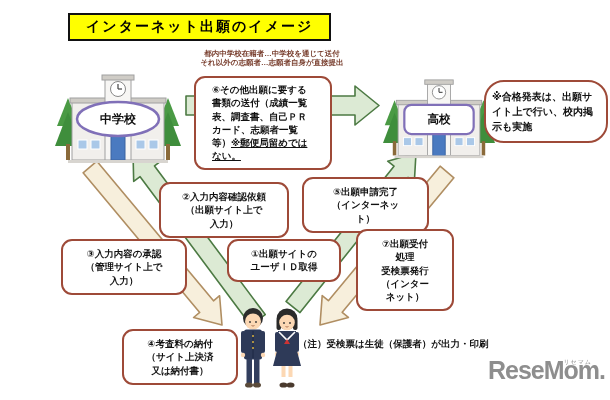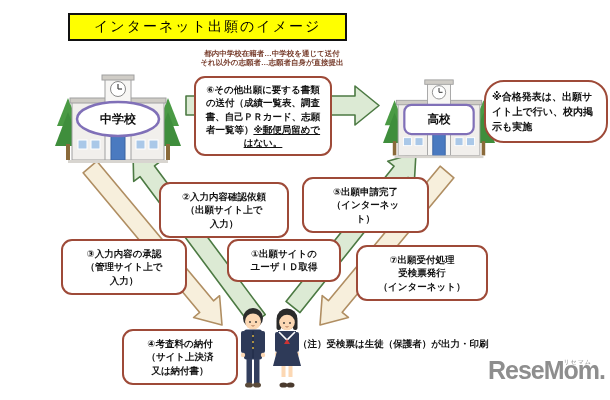--- a/index.html
+++ b/index.html
@@ -3,40 +3,40 @@
 <meta charset="utf-8">
 <style>
   html,body{margin:0;padding:0;background:#fff;}
   #canvas{
     position:relative;width:610px;height:400px;background:#ffffff;
     font-family:"Liberation Sans","DejaVu Sans",sans-serif;overflow:hidden;
   }
   
   .title-box{
     position:absolute;left:68px;top:13px;background:#ffff00;
-    border:2px solid #111;padding:3px 24px;font-size:14px;font-weight:normal;
+    border:2px solid #111;padding:3px 16px;font-size:14px;font-weight:bold;
     letter-spacing:2px;color:#000;z-index:4;white-space:nowrap;
   }
   
   .top-caption{
     position:absolute;left:163px;top:50px;width:218px;text-align:center;
     font-size:7.5px;line-height:1.15;color:#7a4030;font-weight:600;z-index:4;
     white-space:pre-line;
   }
   
   #arrows{position:absolute;left:0;top:0;z-index:1;}
   .arr-green{fill:#dcead4;stroke:#4c7a43;stroke-width:1.6;stroke-linejoin:round;}
   .arr-beige{fill:#f7efdc;stroke:#b08e62;stroke-width:1.6;stroke-linejoin:round;}
   
   .fbox{
     position:absolute;background:#fff;border:2px solid #9e4a38;border-radius:11px;
     font-size:9.5px;font-weight:600;color:#111;text-align:center;
     padding:6px 20px;line-height:1.4;white-space:pre-line;z-index:2;box-sizing:border-box;
   }
-  .fbox.left-align{text-align:center;white-space:normal;padding:5px 6px;}
+  .fbox.left-align{text-align:left;white-space:normal;padding:5px 16px;}
   .emph{font-weight:bold;text-decoration:underline;}
   .note-right{
     position:absolute;left:484px;top:80px;width:124px;box-sizing:border-box;
     background:#fff;border:2px solid #9e4a38;border-radius:20px;
     font-size:10px;font-weight:600;color:#111;line-height:1.5;padding:7px 6px;z-index:2;
   }
   .note-right b{font-weight:bold;}
   
   .school{position:absolute;z-index:2;}
   .students{position:absolute;left:235px;top:306px;z-index:3;}
@@ -130,21 +130,21 @@
   </div>
 
   <div class="fbox" style="left:159px;top:182px;width:130px;">②入力内容確認依頼
 （出願サイト上で入力）</div>
   <div class="fbox" style="left:302px;top:177px;width:127px;">⑤出願申請完了
 （インターネット）</div>
   <div class="fbox" style="left:61px;top:239px;width:126px;">③入力内容の承認
 （管理サイト上で入力）</div>
   <div class="fbox" style="left:227px;top:239px;width:114px;">①出願サイトの
 ユーザＩＤ取得</div>
-  <div class="fbox" style="left:356px;top:245px;width:132px;">⑦出願受付処理
+  <div class="fbox" style="left:356px;top:229px;width:98px;">⑦出願受付処理
 受検票発行
 （インターネット）</div>
   <div class="fbox" style="left:122px;top:329px;width:116px;">④考査料の納付
 （サイト上決済
 又は納付書）</div>
 
   <svg class="students" width="72" height="86" viewBox="0 0 72 86">
 
     <g>
       <circle cx="18" cy="12" r="10" fill="#2c2c2c"></circle>

